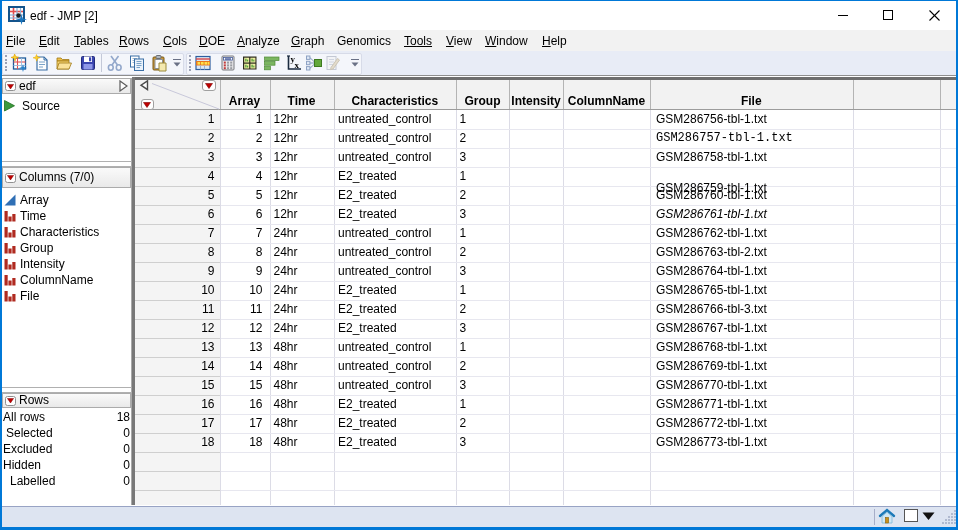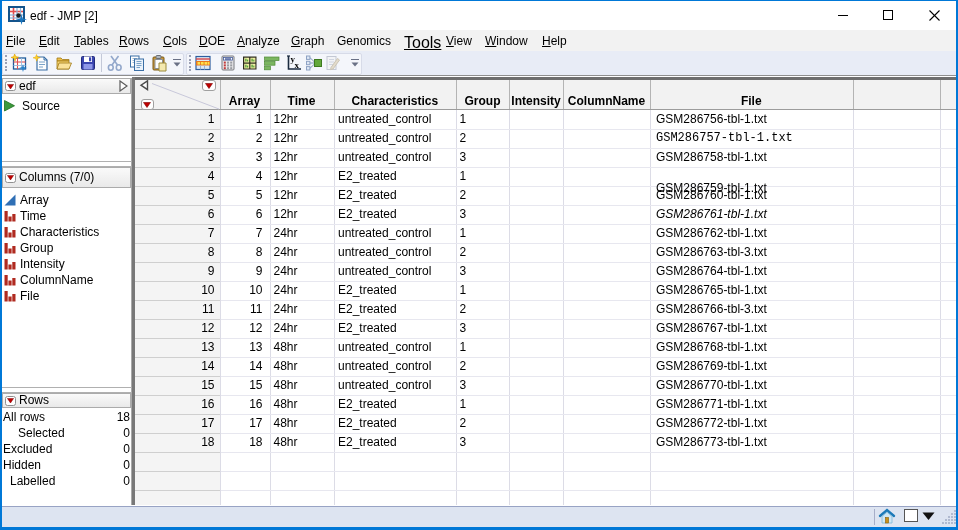--- a/index.html
+++ b/index.html
@@ -32,21 +32,21 @@
 <div class="abs" style="left:1.5px;top:30px;width:954.5px;height:21px;background:#f2f2f2;"></div>
 <div class="abs" style="left:6px;top:34px;white-space:nowrap;font-size:12px;"><u>F</u>ile</div>
 <div class="abs" style="left:39px;top:34px;white-space:nowrap;font-size:12px;"><u>E</u>dit</div>
 <div class="abs" style="left:74px;top:34px;white-space:nowrap;font-size:12px;"><u>T</u>ables</div>
 <div class="abs" style="left:119px;top:34px;white-space:nowrap;font-size:12px;"><u>R</u>ows</div>
 <div class="abs" style="left:163px;top:34px;white-space:nowrap;font-size:12px;"><u>C</u>ols</div>
 <div class="abs" style="left:199px;top:34px;white-space:nowrap;font-size:12px;"><u>D</u>OE</div>
 <div class="abs" style="left:237px;top:34px;white-space:nowrap;font-size:12px;"><u>A</u>nalyze</div>
 <div class="abs" style="left:291px;top:34px;white-space:nowrap;font-size:12px;"><u>G</u>raph</div>
 <div class="abs" style="left:337px;top:34px;white-space:nowrap;font-size:12px;">Genomics</div>
-<div class="abs" style="left:404px;top:34px;white-space:nowrap;font-size:16px;text-decoration:underline;">T<u>o</u>ols</div>
+<div class="abs" style="left:404px;top:34px;white-space:nowrap;font-size:12px;text-decoration:underline;">T<u>o</u>ols</div>
 <div class="abs" style="left:446px;top:34px;white-space:nowrap;font-size:12px;"><u>V</u>iew</div>
 <div class="abs" style="left:485px;top:34px;white-space:nowrap;font-size:12px;"><u>W</u>indow</div>
 <div class="abs" style="left:542px;top:34px;white-space:nowrap;font-size:12px;"><u>H</u>elp</div>
 <div class="abs" style="left:1.5px;top:51px;width:954.5px;height:25px;background:#e8ecf6;"></div>
 <div class="abs" style="left:1.5px;top:75px;width:954.5px;height:1px;background:#8e8e8e;"></div>
 <div class="abs" style="left:2px;top:52.5px;width:182px;height:22px;background:#f4f6fb;border:1px solid #d7dbe8;border-radius:2px;"></div>
 <div class="abs" style="left:186px;top:52.5px;width:176px;height:22px;background:#f4f6fb;border:1px solid #d7dbe8;border-radius:2px;"></div>
 <div class="abs" style="left:4.5px;top:55.0px;width:2px;height:2px;background:#9aa0b4;"></div>
 <div class="abs" style="left:4.5px;top:58.6px;width:2px;height:2px;background:#9aa0b4;"></div>
 <div class="abs" style="left:4.5px;top:62.2px;width:2px;height:2px;background:#9aa0b4;"></div>
@@ -276,21 +276,21 @@
 <div class="abs" style="left:1.5px;top:387px;width:130px;height:1px;background:#b0b0b0;"></div>
 <div class="abs" style="left:1.5px;top:392px;width:130px;height:1px;background:#b0b0b0;"></div>
 <div class="abs" style="left:1.5px;top:393px;width:129.5px;height:15px;background:linear-gradient(#fafafa,#e9e9e9);border:1px solid #ababab;"></div>
 <div class="abs" style="left:4.5px;top:395.5px;width:11.5px;height:10px;background:#fff;border:1px solid #909090;border-radius:2.5px;"></div>
 <svg class="abs" style="left:6.8px;top:398.3px;" width="7" height="5.4">
     <path d="M0.4 0.4 L6.6 0.4 L3.5 5 Z" fill="#c00000" stroke="#800000" stroke-width="0.5"></path>
   </svg>
 <div class="abs" style="left:19px;top:393.0px;white-space:nowrap;font-size:12px;">Rows</div>
 <div class="abs" style="left:3px;top:410px;white-space:nowrap;">All rows</div>
 <div class="abs" style="left:90px;top:410px;width:40px;text-align:right;">18</div>
-<div class="abs" style="left:18px;top:426px;white-space:nowrap;">Selected</div>
+<div class="abs" style="left:6px;top:426px;white-space:nowrap;">Selected</div>
 <div class="abs" style="left:90px;top:426px;width:40px;text-align:right;">0</div>
 <div class="abs" style="left:3px;top:442px;white-space:nowrap;">Excluded</div>
 <div class="abs" style="left:90px;top:442px;width:40px;text-align:right;">0</div>
 <div class="abs" style="left:3px;top:458px;white-space:nowrap;">Hidden</div>
 <div class="abs" style="left:90px;top:458px;width:40px;text-align:right;">0</div>
 <div class="abs" style="left:10px;top:474px;white-space:nowrap;">Labelled</div>
 <div class="abs" style="left:90px;top:474px;width:40px;text-align:right;">0</div>
 <div class="abs" style="left:132px;top:77px;width:824px;height:3px;background:#6e6e6e;"></div>
 <div class="abs" style="left:132px;top:77px;width:2.5px;height:428px;background:#787878;"></div>
 <div class="abs" style="left:134.5px;top:80px;width:821.5px;height:30px;background:#f2f2f2;"></div>
@@ -413,21 +413,21 @@
 <div class="abs" style="left:219.5px;top:224px;height:19px;line-height:19px;width:43px;text-align:right;">7</div>
 <div class="abs" style="left:273.5px;top:224px;height:19px;line-height:19px;">24hr</div>
 <div class="abs" style="left:338px;top:224px;height:19px;line-height:19px;">untreated_control</div>
 <div class="abs" style="left:459.5px;top:224px;height:19px;line-height:19px;">1</div>
 <div class="abs" style="left:656px;top:224px;height:19px;line-height:19px;">GSM286762-tbl-1.txt</div>
 <div class="abs" style="left:134.5px;top:243px;height:19px;line-height:19px;width:80px;text-align:right;">8</div>
 <div class="abs" style="left:219.5px;top:243px;height:19px;line-height:19px;width:43px;text-align:right;">8</div>
 <div class="abs" style="left:273.5px;top:243px;height:19px;line-height:19px;">24hr</div>
 <div class="abs" style="left:338px;top:243px;height:19px;line-height:19px;">untreated_control</div>
 <div class="abs" style="left:459.5px;top:243px;height:19px;line-height:19px;">2</div>
-<div class="abs" style="left:656px;top:243px;height:19px;line-height:19px;">GSM286763-tbl-3.txt</div>
+<div class="abs" style="left:656px;top:243px;height:19px;line-height:19px;">GSM286763-tbl-2.txt</div>
 <div class="abs" style="left:134.5px;top:262px;height:19px;line-height:19px;width:80px;text-align:right;">9</div>
 <div class="abs" style="left:219.5px;top:262px;height:19px;line-height:19px;width:43px;text-align:right;">9</div>
 <div class="abs" style="left:273.5px;top:262px;height:19px;line-height:19px;">24hr</div>
 <div class="abs" style="left:338px;top:262px;height:19px;line-height:19px;">untreated_control</div>
 <div class="abs" style="left:459.5px;top:262px;height:19px;line-height:19px;">3</div>
 <div class="abs" style="left:656px;top:262px;height:19px;line-height:19px;">GSM286764-tbl-1.txt</div>
 <div class="abs" style="left:134.5px;top:281px;height:19px;line-height:19px;width:80px;text-align:right;">10</div>
 <div class="abs" style="left:219.5px;top:281px;height:19px;line-height:19px;width:43px;text-align:right;">10</div>
 <div class="abs" style="left:273.5px;top:281px;height:19px;line-height:19px;">24hr</div>
 <div class="abs" style="left:338px;top:281px;height:19px;line-height:19px;">E2_treated</div>

